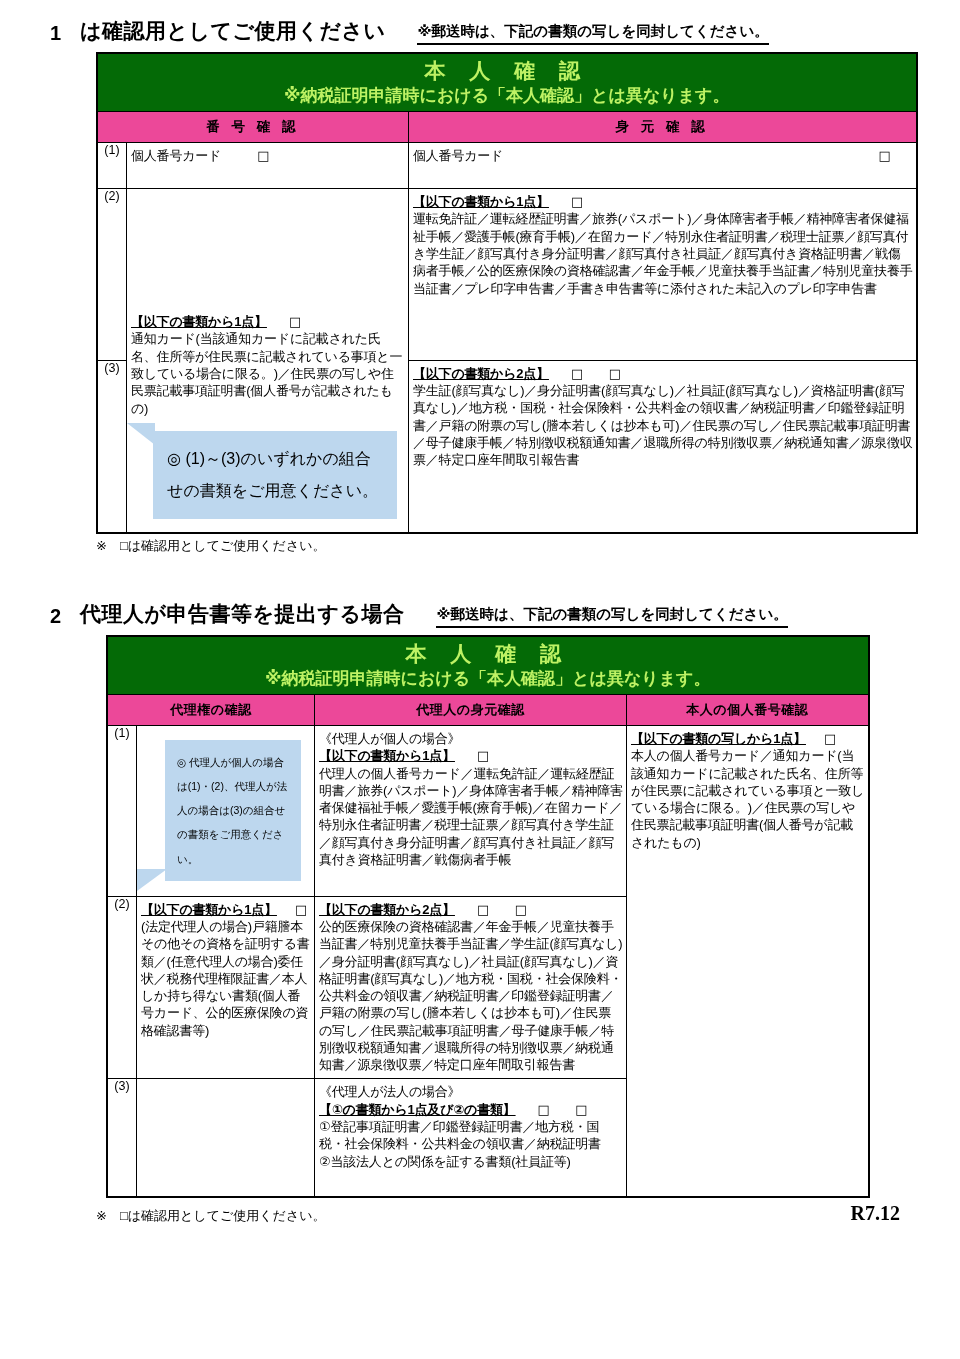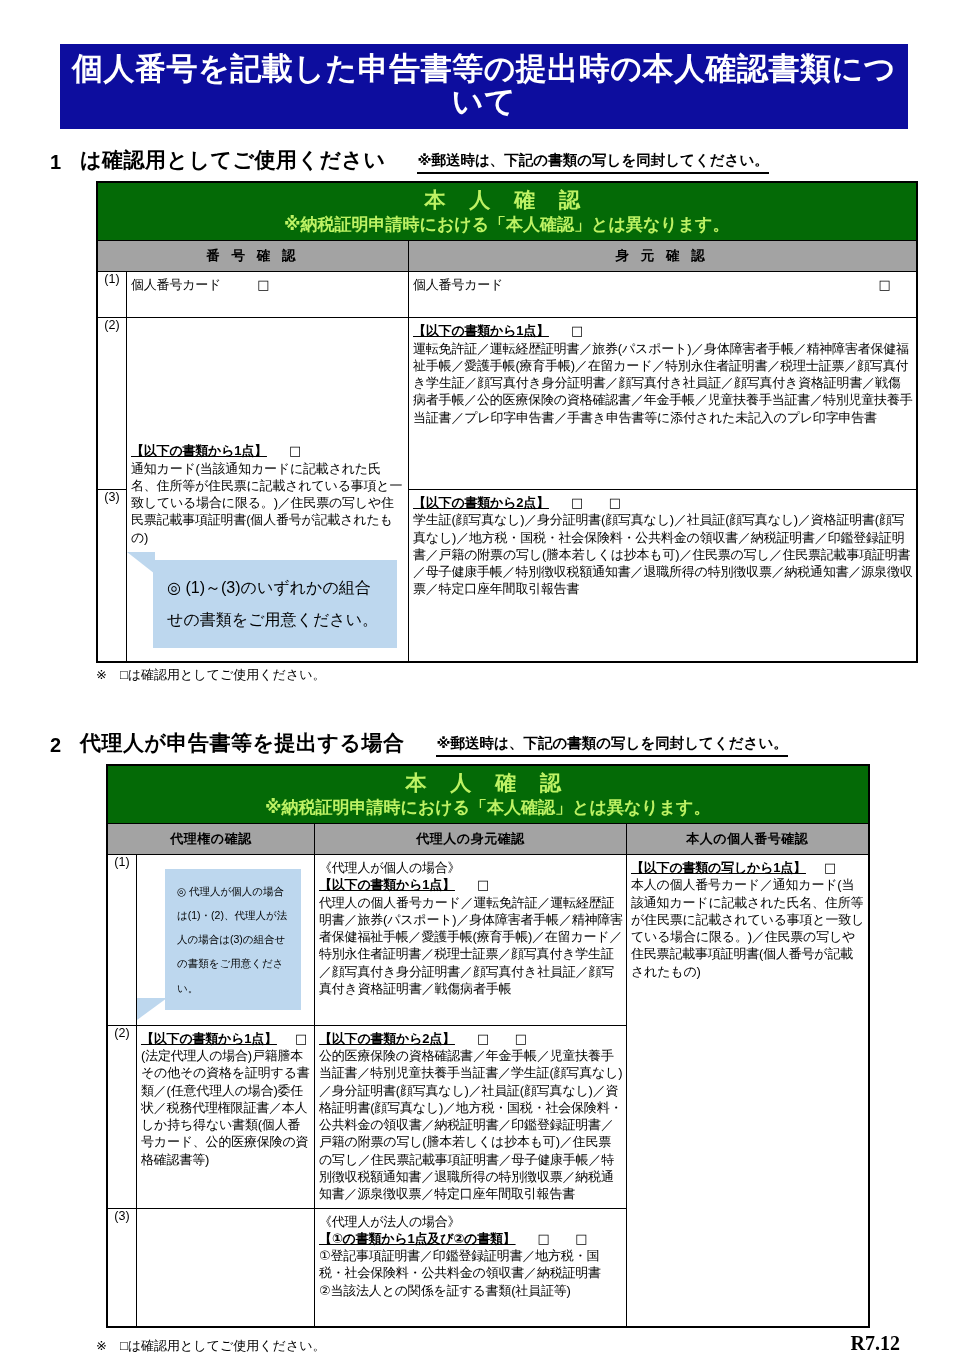--- a/index.html
+++ b/index.html
@@ -88,21 +88,21 @@
     line-height:1.15;
   }
   .green-sub{
     font-size:17px;
     font-weight:bold;
     text-align:center;
     margin-top:1px;
     letter-spacing:0px;
   }
   .yellow-head{
-    background:#a3a3a3;
+    background:#ec4899;
     text-align:center;
     font-size:13.5px;
     font-weight:bold;
     padding:6px 0 6px 0 !important;
     letter-spacing:4px;
   }
   .yellow-head.tight{ letter-spacing:0.5px; font-size:13px;}
   .idx{
     text-align:center;
     font-size:12.5px;
@@ -177,21 +177,20 @@
     font-weight:bold;
     letter-spacing:0px;
   }
   .spacer-2{ height:28px; }
 </style>
 </head>
 <body>
 
 <div class="page">
 
-  <div class="title-banner">個人番号を記載した申告書等の提出時の本人確認書類について</div>
 
   <div class="section-head">
     <div class="sec-num">1</div>
     <div class="sec-title">は確認用としてご使用ください</div>
     <div class="sec-note">※郵送時は、下記の書類の写しを同封してください。</div>
   </div>
 
   <table class="doc">
     <colgroup>
       <col style="width:28px">

